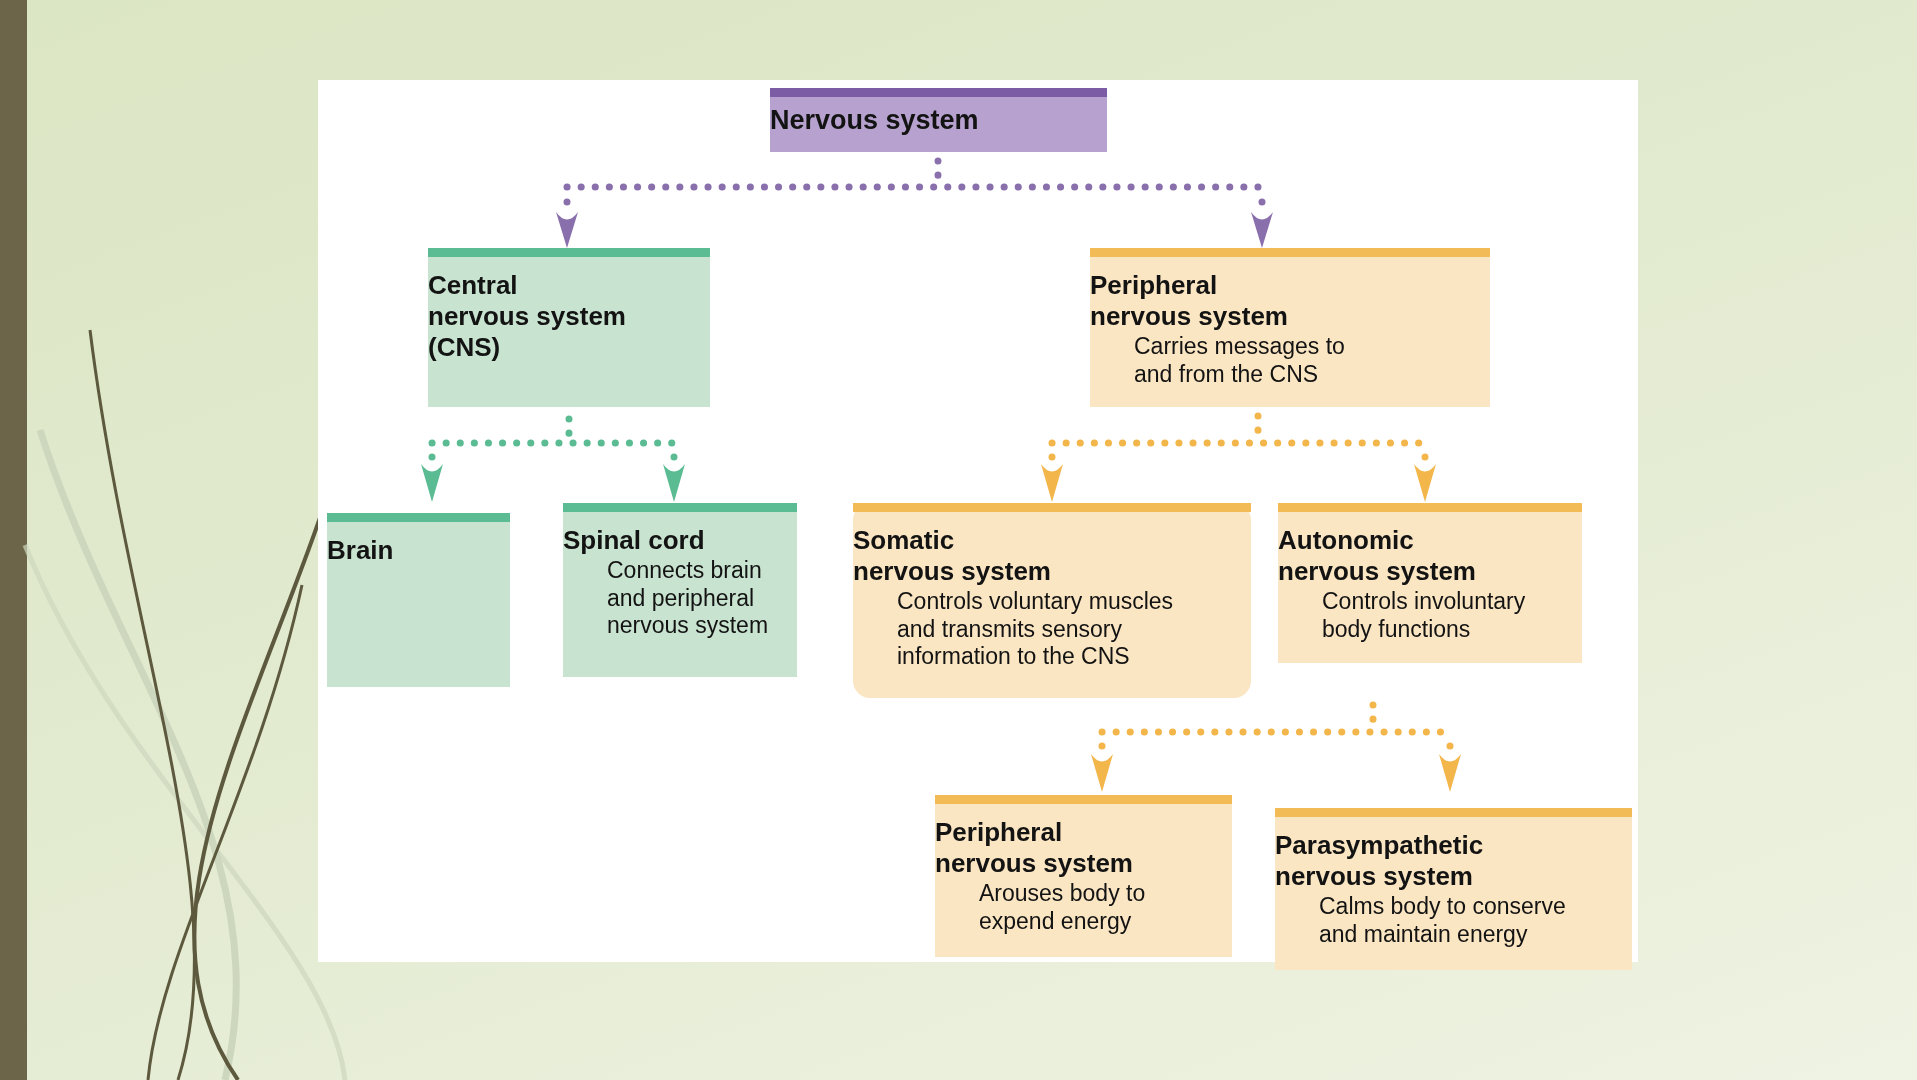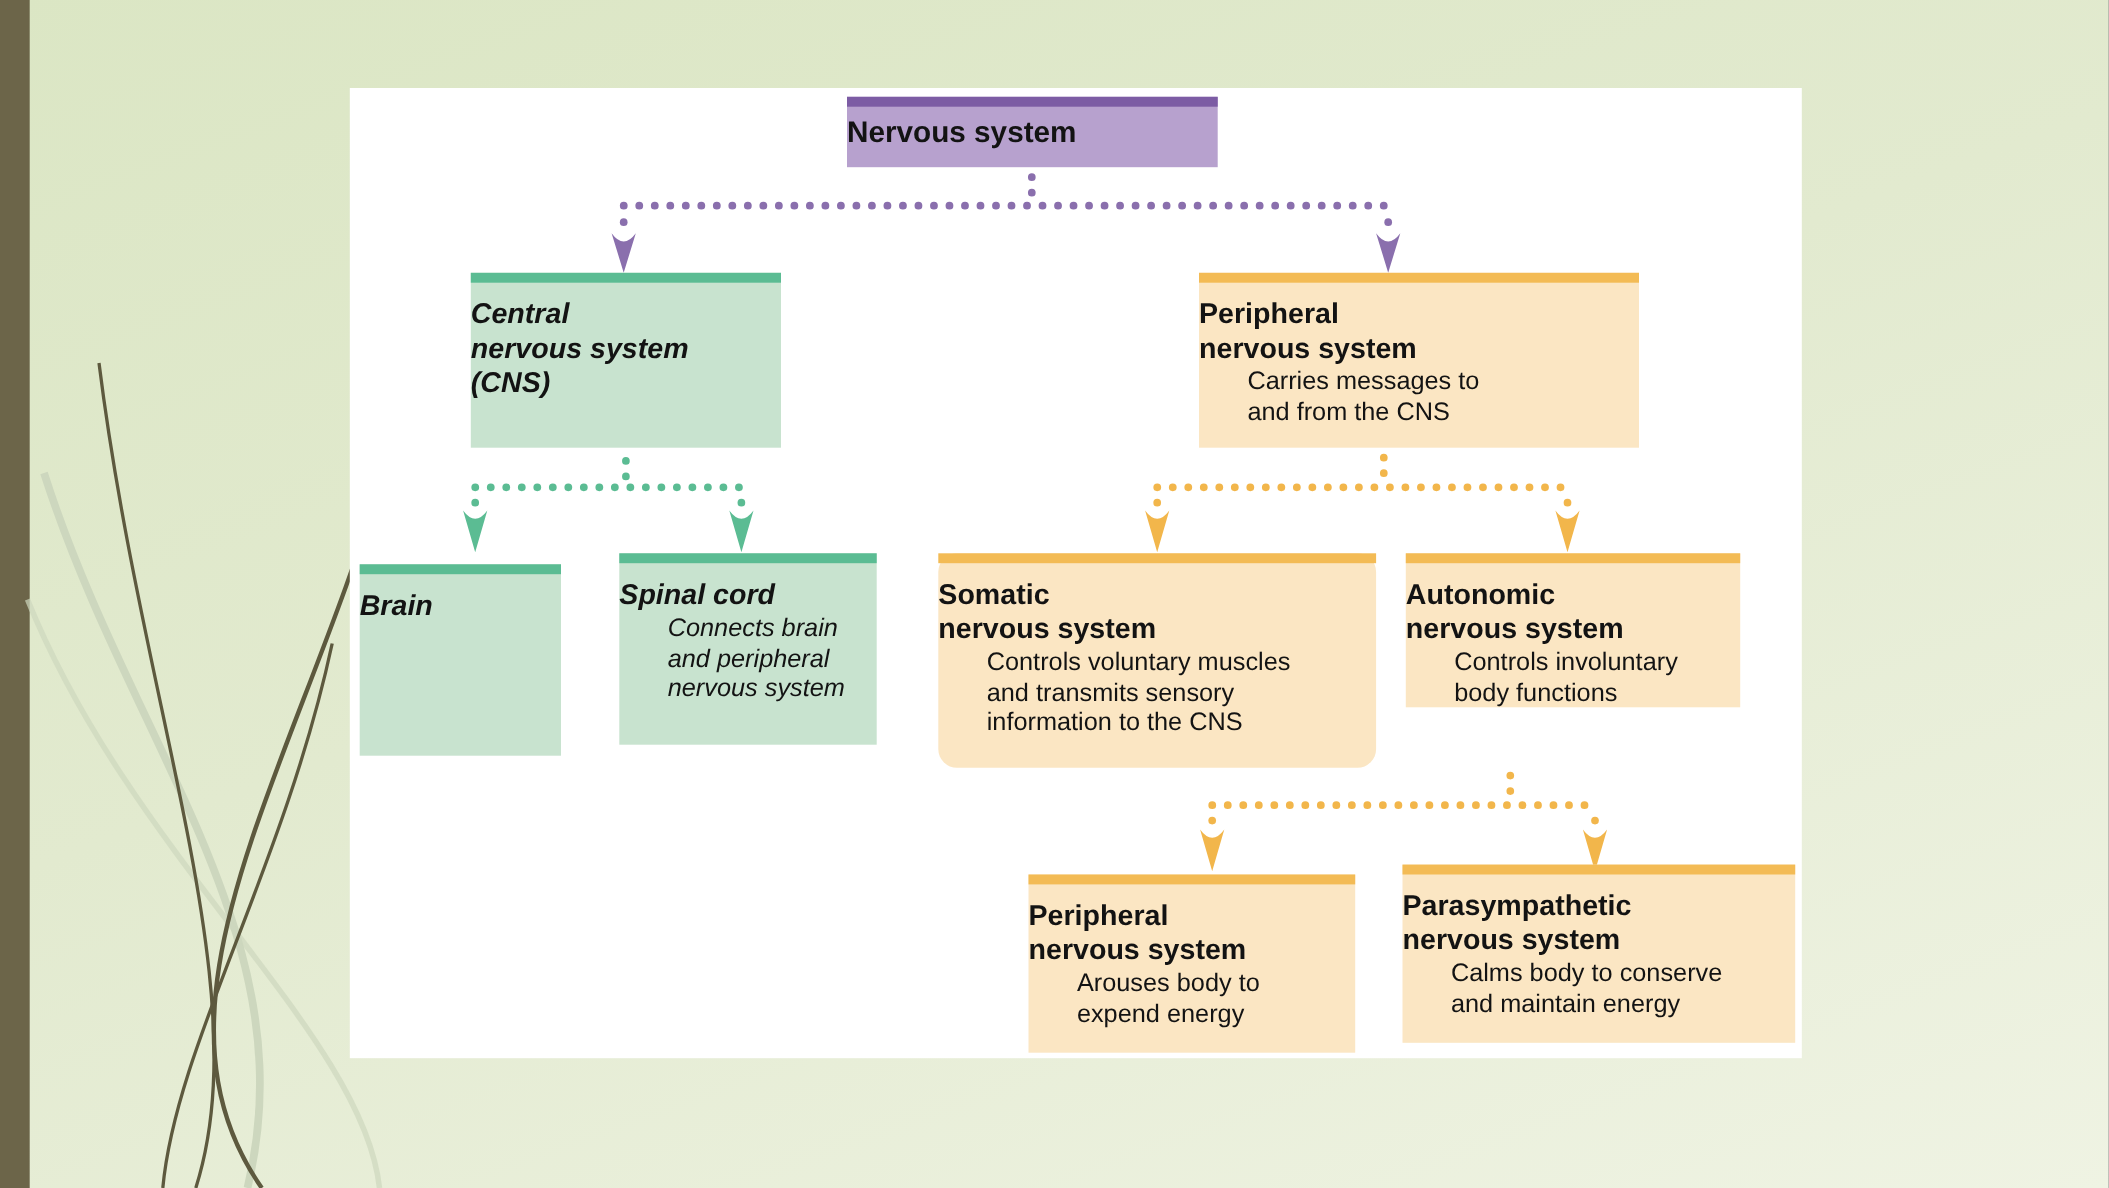--- a/index.html
+++ b/index.html
@@ -29,35 +29,35 @@
   .node .title{
     font-weight:bold;font-size:26px;line-height:31px;
     white-space:pre-line;margin-top:22px;
   }
   .node .body{
     font-size:23px;line-height:27.5px;
     white-space:pre-line;margin-top:1px;padding-left:44px;
   }
   .node.purple{background:#b7a1ce;}
   .node.purple .band{background:#7c5ca4;}
-  .node.green{background:#c8e3cf;font-style:italic;}
+  .node.green{background:#c8e3cf;}
   .node.green .band{background:#5bbc93;}
   .node.orange{background:#fbe6c3;}
   .node.orange .band{background:#f3bb55;}
 
   #node-nervous-system{left:770px;top:88px;width:337px;height:64px;}
   #node-nervous-system .title{margin-top:0;line-height:64px;font-size:27px;}
   #node-cns{left:428px;top:248px;width:282px;height:159px;}
   #node-peripheral{left:1090px;top:248px;width:400px;height:159px;}
   #node-brain{left:327px;top:513px;width:183px;height:174px;}
   #node-spinal-cord{left:563px;top:503px;width:234px;height:174px;}
   #node-somatic{left:853px;top:503px;width:398px;height:195px;border-radius:17px;}
-  #node-autonomic{left:1278px;top:503px;width:304px;height:140px;}
+  #node-autonomic{left:1278px;top:503px;width:304px;height:160px;}
   #node-sympathetic{left:935px;top:795px;width:297px;height:162px;}
-  #node-parasympathetic{left:1275px;top:786px;width:357px;height:162px;}
+  #node-parasympathetic{left:1275px;top:808px;width:357px;height:162px;}
 </style>
 </head>
 <body>
 
 <div class="slide">
 
   <div class="accent-bar"></div>
 
   <svg class="decor" width="1917" height="1080" viewBox="0 0 1917 1080">
     <path d="M 40,430 C 120,680 280,850 225,1080" fill="none" stroke-width="7" stroke="#cdd7be"></path>

